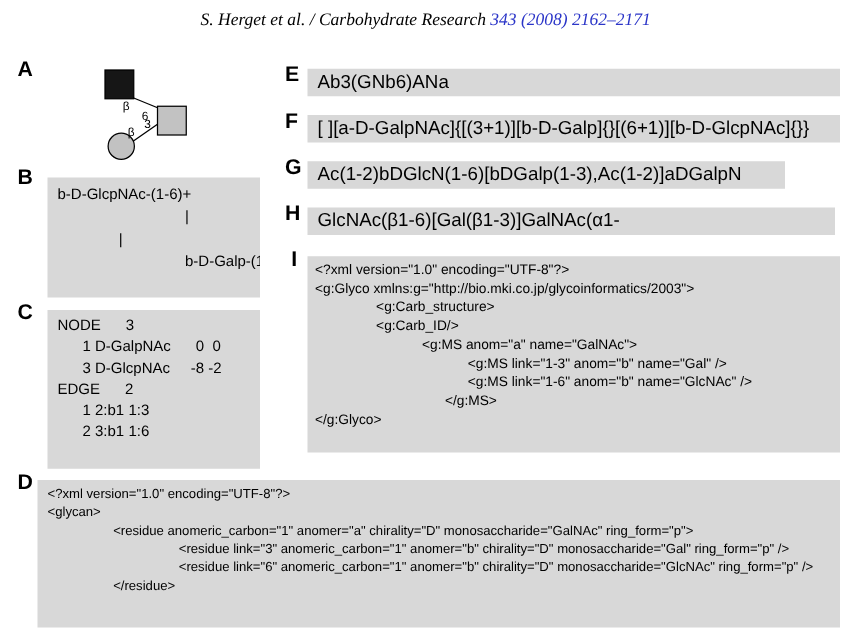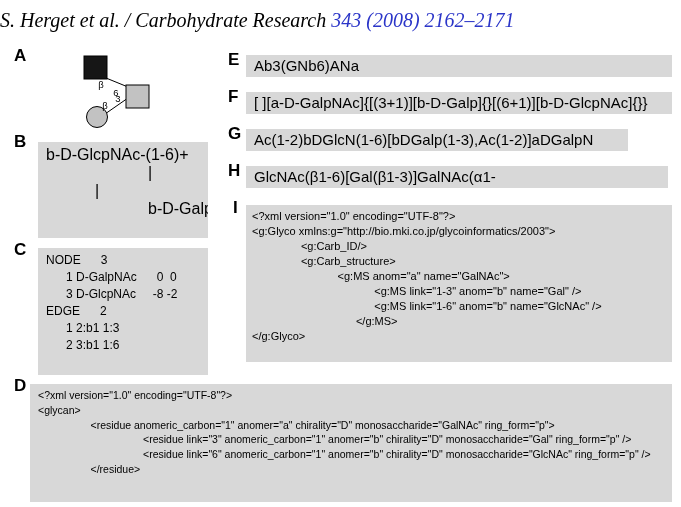--- a/index.html
+++ b/index.html
@@ -1,35 +1,35 @@
 <!DOCTYPE html>
 <html><head>
 <meta charset="utf-8">
 <style>
   *{box-sizing:border-box;margin:0;padding:0}
   body{background:#ffffff}
   .page{position:relative;width:681px;height:507px;background:#fff;color:#000;
         font-family:"Liberation Sans","DejaVu Sans",sans-serif;overflow:hidden}
-  .running-head{position:absolute;top:9px;left:0;width:100%;
-        font-family:"Liberation Serif","DejaVu Serif",serif;font-style:italic;font-size:20px}
+  .running-head{position:absolute;top:9px;left:0;width:100%;text-align:center;
+        font-family:"Liberation Serif","DejaVu Serif",serif;font-style:italic;font-size:14px}
   .running-head .vol{color:#2b35c8}
   .plabel{position:absolute;font-size:17px;font-weight:bold;line-height:1}
   .pl-a{left:14px;top:47px}.pl-b{left:14px;top:133px}.pl-c{left:14px;top:241px}
   .pl-d{left:14px;top:377px}.pl-e{left:228px;top:51px}.pl-f{left:228px;top:88px}
   .pl-g{left:228px;top:125px}.pl-h{left:228px;top:162px}.pl-i{left:233px;top:199px}
   .gbox{position:absolute;background:#d8d8d8;overflow:hidden}
   .oneline{font-size:15px;line-height:22px;padding-left:8px;white-space:pre}
   .codeline{white-space:pre}
   .box-e{left:246px;top:55px;width:426px;height:22px}
   .box-f{left:246px;top:92px;width:426px;height:22px}
   .box-g{left:246px;top:129px;width:382px;height:22px}
   .box-h{left:246px;top:166px;width:422px;height:22px}
   .box-i{left:246px;top:205px;width:426px;height:157px;padding:4px 0 0 6px;font-size:11px}
   .box-i .codeline{line-height:15px}
-  .box-b{left:38px;top:142px;width:170px;height:96px;padding-top:4px;font-size:16px}
+  .box-b{left:38px;top:142px;width:170px;height:96px;padding-top:4px;font-size:12px}
   .box-b .codeline{line-height:18px}
   .box-b .codeline:nth-child(1){padding-left:8px}
   .box-b .codeline:nth-child(2){padding-left:110px}
   .box-b .codeline:nth-child(3){padding-left:57px}
   .box-b .codeline:nth-child(4){padding-left:110px}
   .box-b .codeline:nth-child(5){padding-left:8px}
   .box-c{left:38px;top:248px;width:170px;height:127px;padding:4px 14px 0 8px;font-size:12px}
   .box-c .codeline{line-height:17px}
   .box-d{left:30px;top:384px;width:642px;height:118px;padding:4px 0 0 8px;font-size:10.5px}
   .box-d .codeline{line-height:14.8px}
@@ -101,22 +101,22 @@
   <div class="gbox box-g">
     <div class="oneline">Ac(1-2)bDGlcN(1-6)[bDGalp(1-3),Ac(1-2)]aDGalpN</div>
   </div>
   <div class="gbox box-h">
     <div class="oneline">GlcNAc(β1-6)[Gal(β1-3)]GalNAc(α1-</div>
   </div>
 
   <div class="gbox box-i">
       <div class="codeline">&lt;?xml version="1.0" encoding="UTF-8"?&gt;</div>
       <div class="codeline">&lt;g:Glyco xmlns:g="http://bio.mki.co.jp/glycoinformatics/2003"&gt;</div>
+      <div class="codeline">                &lt;g:Carb_structure&gt;</div>
       <div class="codeline">                &lt;g:Carb_ID/&gt;</div>
-      <div class="codeline">                &lt;g:Carb_structure&gt;</div>
       <div class="codeline">                            &lt;g:MS anom="a" name="GalNAc"&gt;</div>
       <div class="codeline">                                        &lt;g:MS link="1-3" anom="b" name="Gal" /&gt;</div>
       <div class="codeline">                                        &lt;g:MS link="1-6" anom="b" name="GlcNAc" /&gt;</div>
       <div class="codeline">                                  &lt;/g:MS&gt;</div>
       <div class="codeline">&lt;/g:Glyco&gt;</div>
     </div>
 
 </div>
 
 </body></html>

